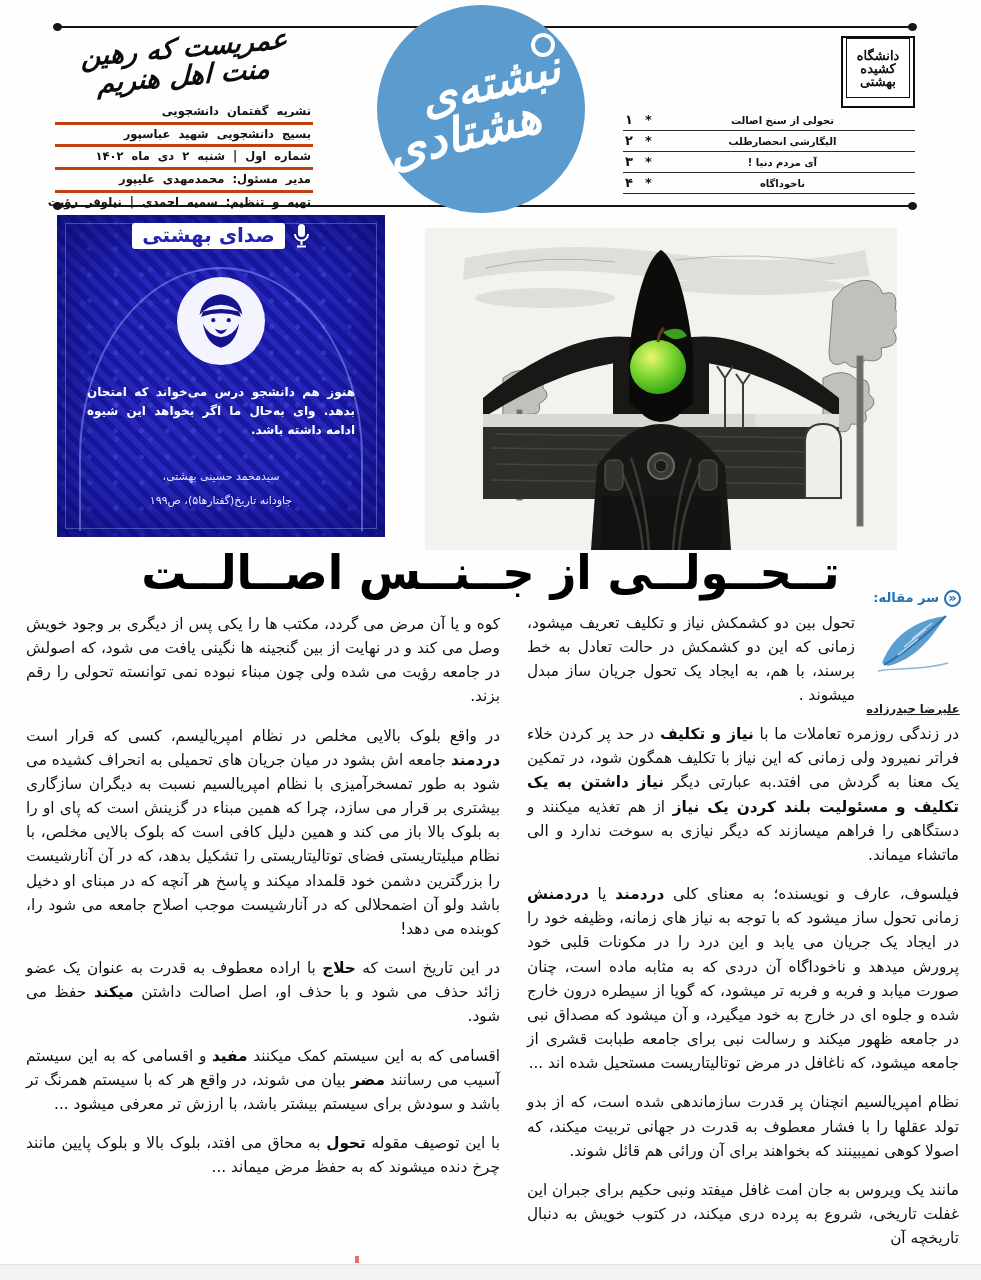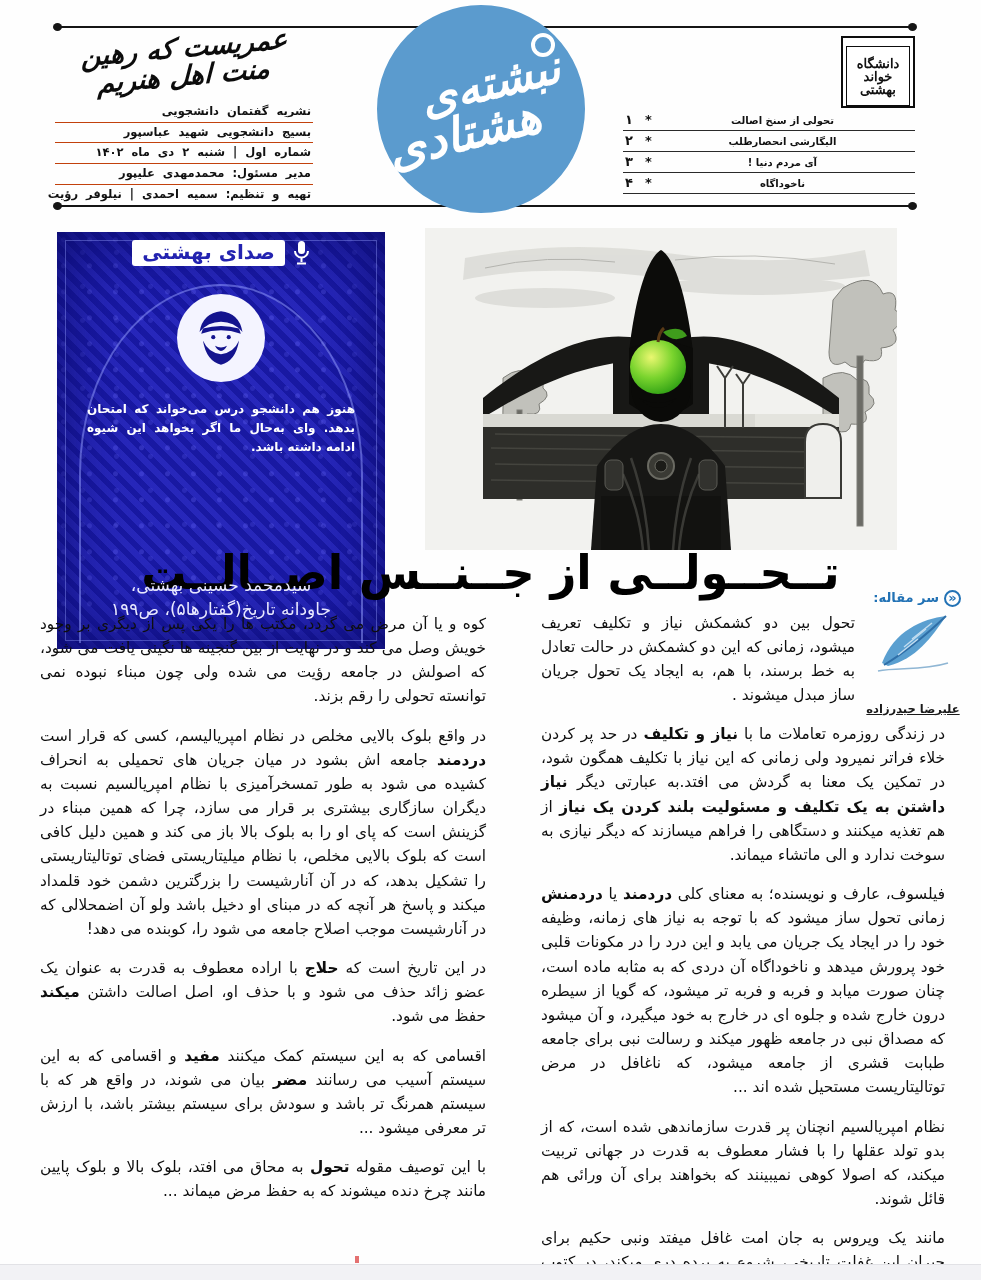--- a/index.html
+++ b/index.html
@@ -12,81 +12,81 @@
   .rule::before{left:-2px;} .rule::after{right:-2px;}
   .rule-top{top:26px;} .rule-mid{top:205px;}
 
   
   .masthead-left{position:absolute;top:34px;left:55px;width:258px;}
   .calligraphy{font-family:"DejaVu Serif","Liberation Serif",serif;font-weight:bold;font-style:italic;
                font-size:27px;line-height:1.05;text-align:center;transform:rotate(-5deg) skewX(-6deg);
                height:62px;color:#0c0c0c;letter-spacing:-1px;}
   .info-lines{margin-top:6px;}
   .info-line{font-size:11.5px;font-weight:bold;line-height:1.1;padding:3px 2px 4px;
-             border-bottom:1px solid #c2410c;text-align:right;word-spacing:4px;letter-spacing:.5px;white-space:nowrap;}
+             border-bottom:3px solid #c2410c;text-align:right;word-spacing:4px;letter-spacing:.5px;white-space:nowrap;}
   .info-line:last-child{border-bottom:none;}
 
   
   .logo-circle{position:absolute;left:377px;top:5px;width:208px;height:208px;border-radius:50%;
                background:#5b9bce;display:flex;flex-direction:column;align-items:center;justify-content:center;
                transform:rotate(0.01deg);z-index:3;}
   .logo-circle .l1,.logo-circle .l2{color:#fff;font-family:"DejaVu Serif","Liberation Serif",serif;
                font-weight:bold;font-style:italic;transform:rotate(-14deg);line-height:.9;white-space:nowrap;}
   .logo-circle .l1{font-size:46px;margin-left:18px;}
   .logo-circle .l2{font-size:48px;margin-right:34px;margin-top:8px;}
   .logo-circle .ring{position:absolute;top:28px;right:30px;width:16px;height:16px;border:4px solid #fff;border-radius:50%;}
 
   
   .uni-logo{position:absolute;top:36px;left:841px;width:74px;height:72px;border:2.5px solid #0d0d0d;
-            background:#fff;box-sizing:border-box;display:flex;align-items:flex-end;justify-content:center;}
+            background:#fff;box-sizing:border-box;display:flex;align-items:flex-start;justify-content:center;}
   .uni-inner{border:1px solid #0d0d0d;width:62px;height:58px;display:flex;flex-direction:column;
              align-items:center;justify-content:center;font-family:"DejaVu Serif","Liberation Serif",serif;}
   .uni-inner div{font-size:13px;font-weight:bold;line-height:1.0;letter-spacing:-1px;}
 
   
   .toc{position:absolute;top:110px;right:66px;width:292px;}
   .toc-row{display:flex;align-items:baseline;border-bottom:1.5px solid #2a2a2a;padding:2px 2px 3px;}
   .toc-title{font-size:10px;font-weight:bold;flex:1;text-align:center;}
   .toc-star{font-size:13px;font-weight:bold;margin-left:8px;}
   .toc-num{font-size:13px;font-weight:bold;width:12px;text-align:left;}
 
   
-  .quote-card{position:absolute;left:57px;top:232px;width:328px;height:417px;background:#1c1cae;overflow:hidden;
+  .quote-card{position:absolute;left:57px;top:215px;width:328px;height:322px;background:#1c1cae;overflow:hidden;
      background-image:
        radial-gradient(circle at 25% 30%, rgba(110,110,255,.28) 0 2px, transparent 3px),
        radial-gradient(circle at 75% 60%, rgba(90,90,240,.25) 0 2px, transparent 3px),
        repeating-linear-gradient(45deg, rgba(60,60,210,.35) 0 6px, rgba(18,18,140,.35) 6px 12px);
      background-size:26px 26px,34px 34px,auto;
      box-shadow:inset 0 0 70px #0a0a66;}
   .card-frame{position:absolute;inset:8px;border:1px solid rgba(150,160,255,.4);}
   .card-arch{position:absolute;top:52px;left:22px;right:22px;bottom:6px;
              border:2px solid rgba(150,160,255,.5);border-bottom:none;
              border-radius:150px 150px 0 0 / 200px 200px 0 0;}
   .card-banner{position:absolute;top:8px;left:0;right:0;display:flex;align-items:center;justify-content:center;gap:8px;z-index:2;}
   .banner-chip{background:#fff;color:#2323b0;font-weight:bold;font-size:20px;padding:1px 10px 3px;
                border-radius:3px;letter-spacing:1px;line-height:1.1;}
   .mic{width:17px;height:26px;}
   .portrait{position:absolute;top:62px;left:50%;transform:translateX(-50%);width:88px;height:88px;border-radius:50%;
             background:#f4f4ff;z-index:2;display:flex;align-items:center;justify-content:center;}
   .quote-text{position:absolute;top:168px;left:30px;right:30px;color:#fff;font-weight:bold;font-size:12px;
               line-height:1.6;text-align:justify;text-align-last:right;z-index:2;}
-  .attr1,.attr2{position:absolute;left:20px;right:20px;color:#e9e9ff;text-align:center;z-index:2;font-size:17px;}
+  .attr1,.attr2{position:absolute;left:20px;right:20px;color:#e9e9ff;text-align:center;z-index:2;font-size:11px;}
   .attr1{bottom:54px;} .attr2{bottom:30px;}
 
   
   .photo{position:absolute;left:425px;top:228px;width:472px;height:322px;background:#f1f1ee;}
   .photo svg{display:block;}
 
   
   .headline{position:absolute;top:546px;left:0;right:0;margin:0;text-align:center;font-size:45px;
             font-weight:bold;color:#000;transform:scaleY(1.04);letter-spacing:0;}
 
   
   .col{position:absolute;font-size:15.3px;line-height:1.58;text-align:justify;color:#0e0e0e;}
-  .col p{margin:0 16px 15px;}
+  .col p{margin:0 2px 15px;}
   .col b{font-weight:bold;}
   .col-right{top:588px;right:20px;width:436px;}
   .col-left{top:612px;left:24px;width:478px;}
 
   .editorial-badge{display:flex;justify-content:flex-start;align-items:center;gap:5px;color:#2272b5;
                    font-size:13px;font-weight:bold;margin-bottom:2px;}
   .badge-icon{display:inline-flex;align-items:center;justify-content:center;width:17px;height:17px;
               border:2px solid #2272b5;border-radius:50%;font-size:13px;line-height:1;padding-bottom:2px;box-sizing:border-box;}
   .author-box{float:right;width:96px;text-align:center;margin:2px 0 4px 10px;}
   .author-box .author{font-size:11.5px;font-weight:bold;color:#1a1a1a;margin-top:18px;white-space:nowrap;text-decoration:underline;}
@@ -114,21 +114,21 @@
 
   <div class="logo-circle">
     <div class="ring"></div>
     <div class="l1">نبشته‌ی</div>
     <div class="l2">هشتادی</div>
   </div>
 
   <div class="uni-logo">
     <div class="uni-inner">
       <div>دانشگاه</div>
-      <div>خواند</div>
+      <div>کشیده</div>
       <div>بهشتی</div>
     </div>
   </div>
 
   <div class="toc">
     <div class="toc-row">
       <span class="toc-title">تحولی از سنخ اصالت</span>
       <span class="toc-star">*</span>
       <span class="toc-num">۱</span>
     </div>

